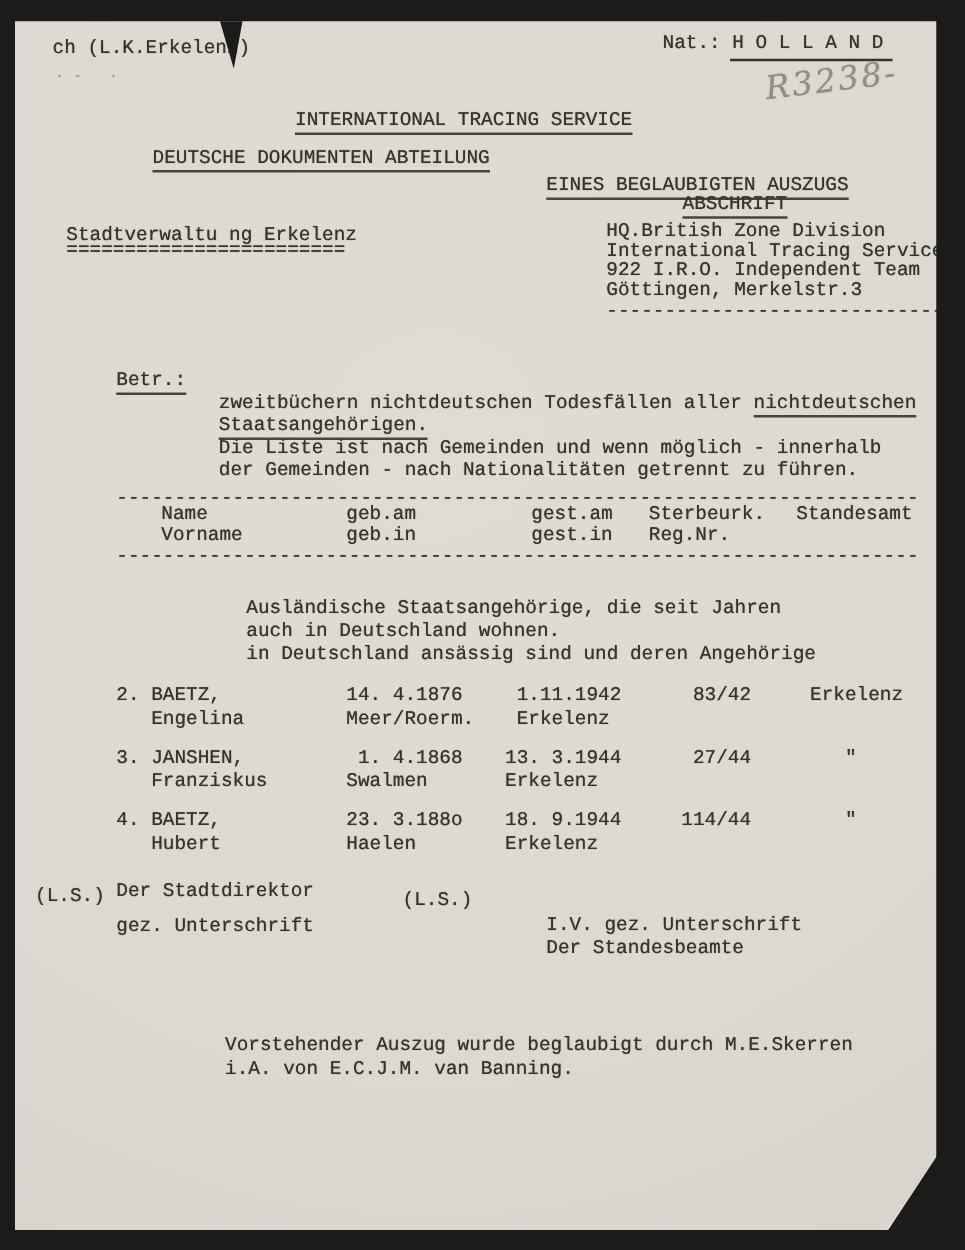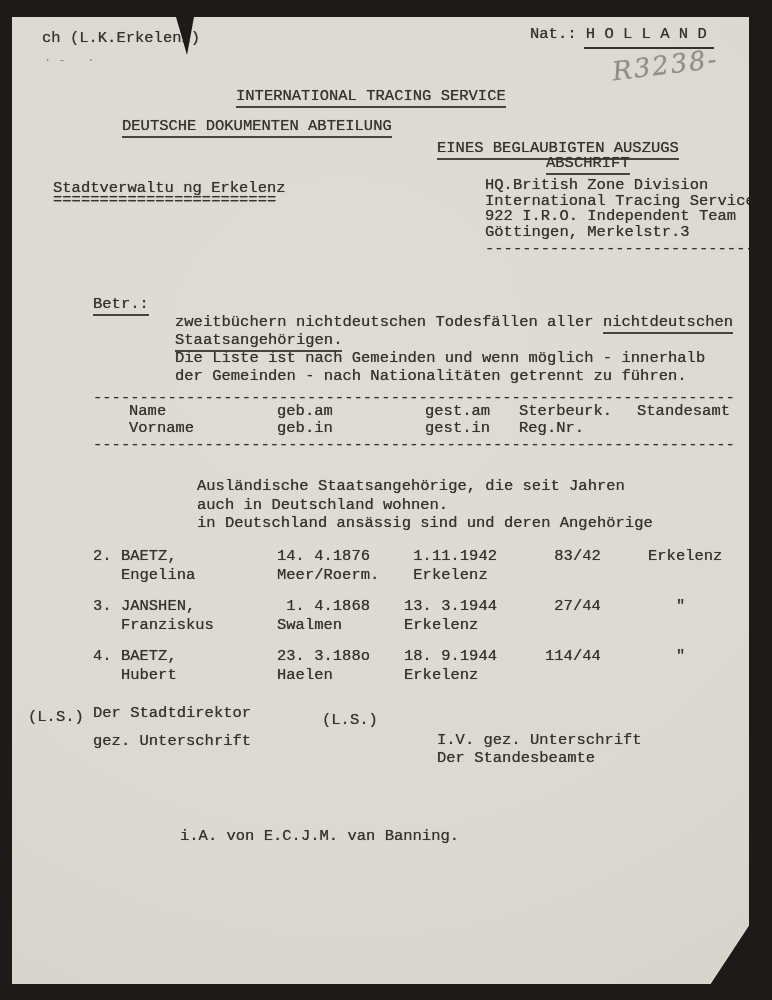--- a/index.html
+++ b/index.html
@@ -113,20 +113,21 @@
   </div>
 
   <div class="t" style="left:28px;top:708px;">(L.S.)</div>
   <div class="t" style="left:93px;top:704px;">Der Stadtdirektor</div>
   <div class="t" style="left:93px;top:732px;">gez. Unterschrift</div>
   <div class="t" style="left:322px;top:711px;">(L.S.)</div>
   <div class="t" style="left:437px;top:721px;margin-top:28px;">Der Standesbeamte</div>
   <div class="t" style="left:437px;top:731px;">I.V. gez. Unterschrift</div>
 
   <div class="block" style="left:180px;top:827px;">
+    <div class="t lh19" style="position:static;">Vorstehender Auszug wurde beglaubigt durch M.E.Skerren</div>
     <div class="t lh19" style="position:static;">i.A. von E.C.J.M. van Banning.</div>
   </div>
 
   <svg class="frame" width="772" height="1000" viewBox="0 0 772 1000">
     <polygon points="746,930 758,917 716,1000 698,1000" fill="#e6e5dc"></polygon>
     <polygon points="758,912 772,912 772,1000 700,1000" fill="#1c1b19"></polygon>
     <rect x="0" y="0" width="772" height="17" fill="#1c1b19"></rect>
     <rect x="0" y="0" width="12" height="1000" fill="#1c1b19"></rect>
     <rect x="749" y="0" width="23" height="1000" fill="#1c1b19"></rect>
     <rect x="0" y="984" width="772" height="16" fill="#1c1b19"></rect>

